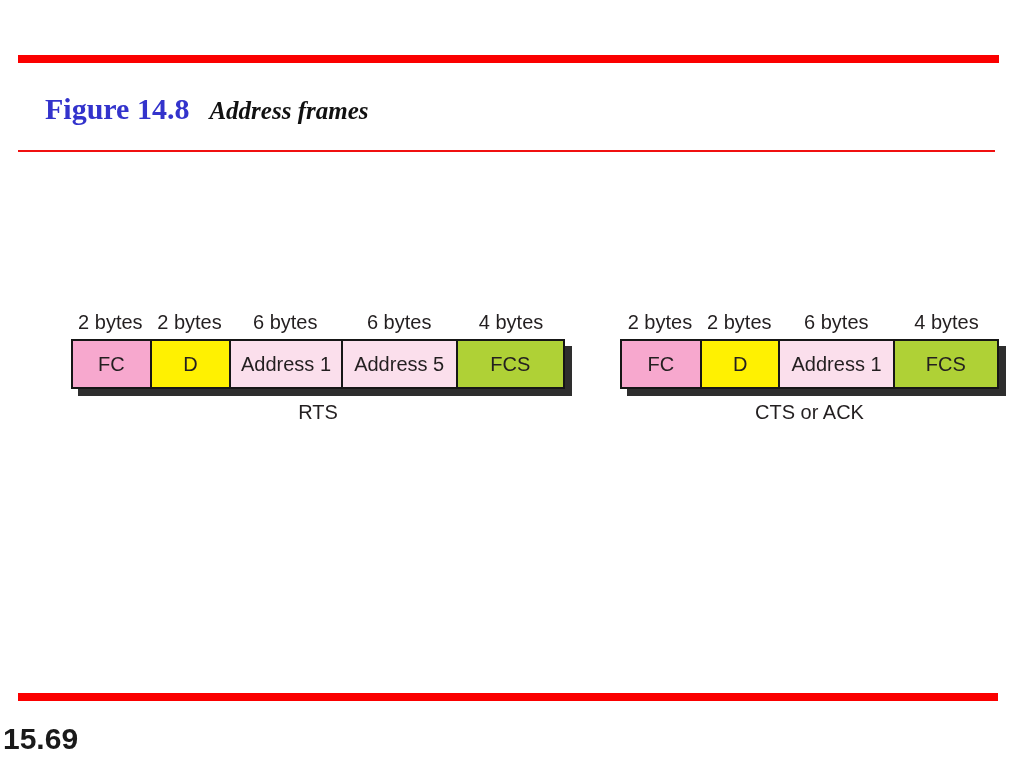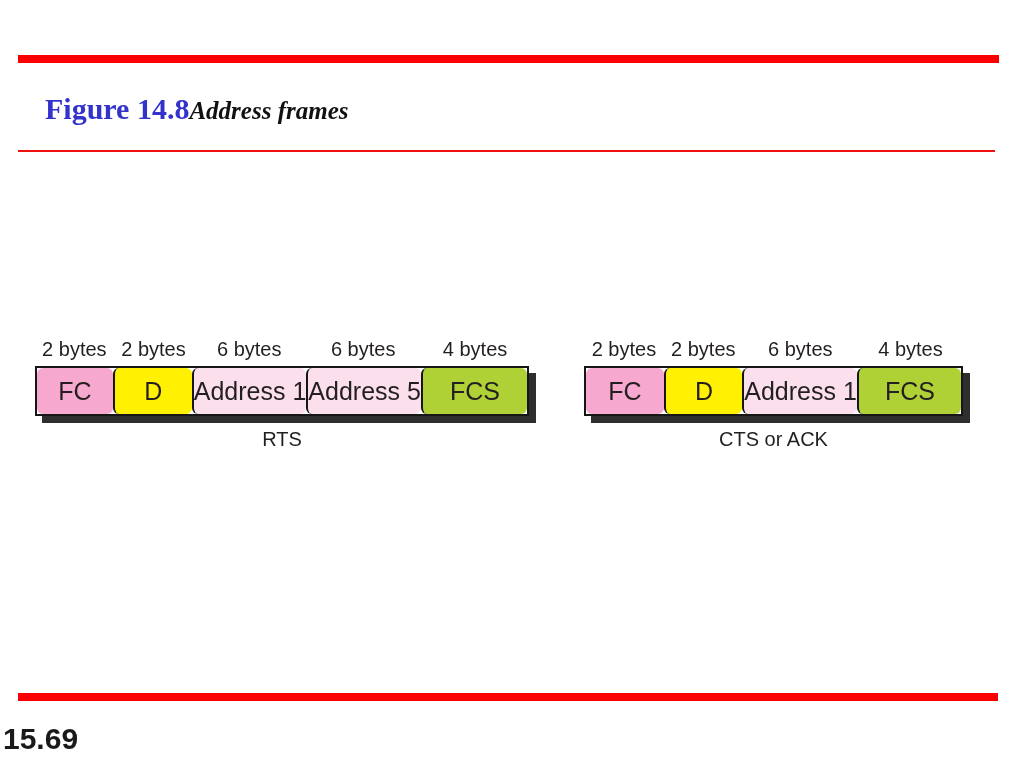--- a/index.html
+++ b/index.html
@@ -10,61 +10,60 @@
     overflow: hidden;
     font-family: "Liberation Sans", "DejaVu Sans", sans-serif;
   }
   
   .top-bar {
     position: absolute; left: 18px; top: 55px;
     width: 981px; height: 8px; background: #fb0000;
   }
   .title-row {
     position: absolute; left: 45px; top: 92px;
-    display: flex; align-items: baseline; 
+    display: flex; align-items: baseline; gap: 20px;
     white-space: nowrap;
   }
   .title-figure {
     font-family: "Liberation Serif", "DejaVu Serif", serif;
     font-weight: bold; font-size: 30px; color: #3333cc;
   }
   .title-text {
     font-family: "Liberation Serif", "DejaVu Serif", serif;
     font-weight: bold; font-style: italic; font-size: 25px; color: #111111;
   }
   .thin-rule {
     position: absolute; left: 18px; top: 150px;
     width: 977px; height: 2px; background: #f01010;
   }
   
   .frame {
-    position: absolute; top: 333px;
+    position: absolute; top: 306px; margin-left: 36px;
   }
   .byte-labels {
     display: flex; width: 100%;
     height: 28px; margin-bottom: 5px;
     align-items: flex-end;
   }
   .byte-label {
     flex-grow: 1; flex-basis: 0;
     text-align: center; font-size: 20px; color: #231f20;
     white-space: nowrap; line-height: 24px;
   }
   .frame-box {
     display: flex; height: 46px;
     border: 2px solid #161616;
     box-shadow: 7px 7px 0 0 #2e2e2e;
     background: #ffffff;
   }
   .frame-cell {
     flex-grow: 1; flex-basis: 0;
     display: flex; align-items: center; justify-content: center;
-    font-size: 25px; color: #231f20;
+    font-size: 20px; color: #231f20;
     white-space: nowrap;
-    border-radius: 6px;
   }
   .frame-cell + .frame-cell { border-left: 2px solid #161616; }
   .frame-caption {
     margin-top: 12px; text-align: center; width: 100%;
     font-size: 20px; color: #231f20;
   }
   
   .bottom-bar {
     position: absolute; left: 18px; top: 693px;
     width: 980px; height: 8px; background: #fb0000;

